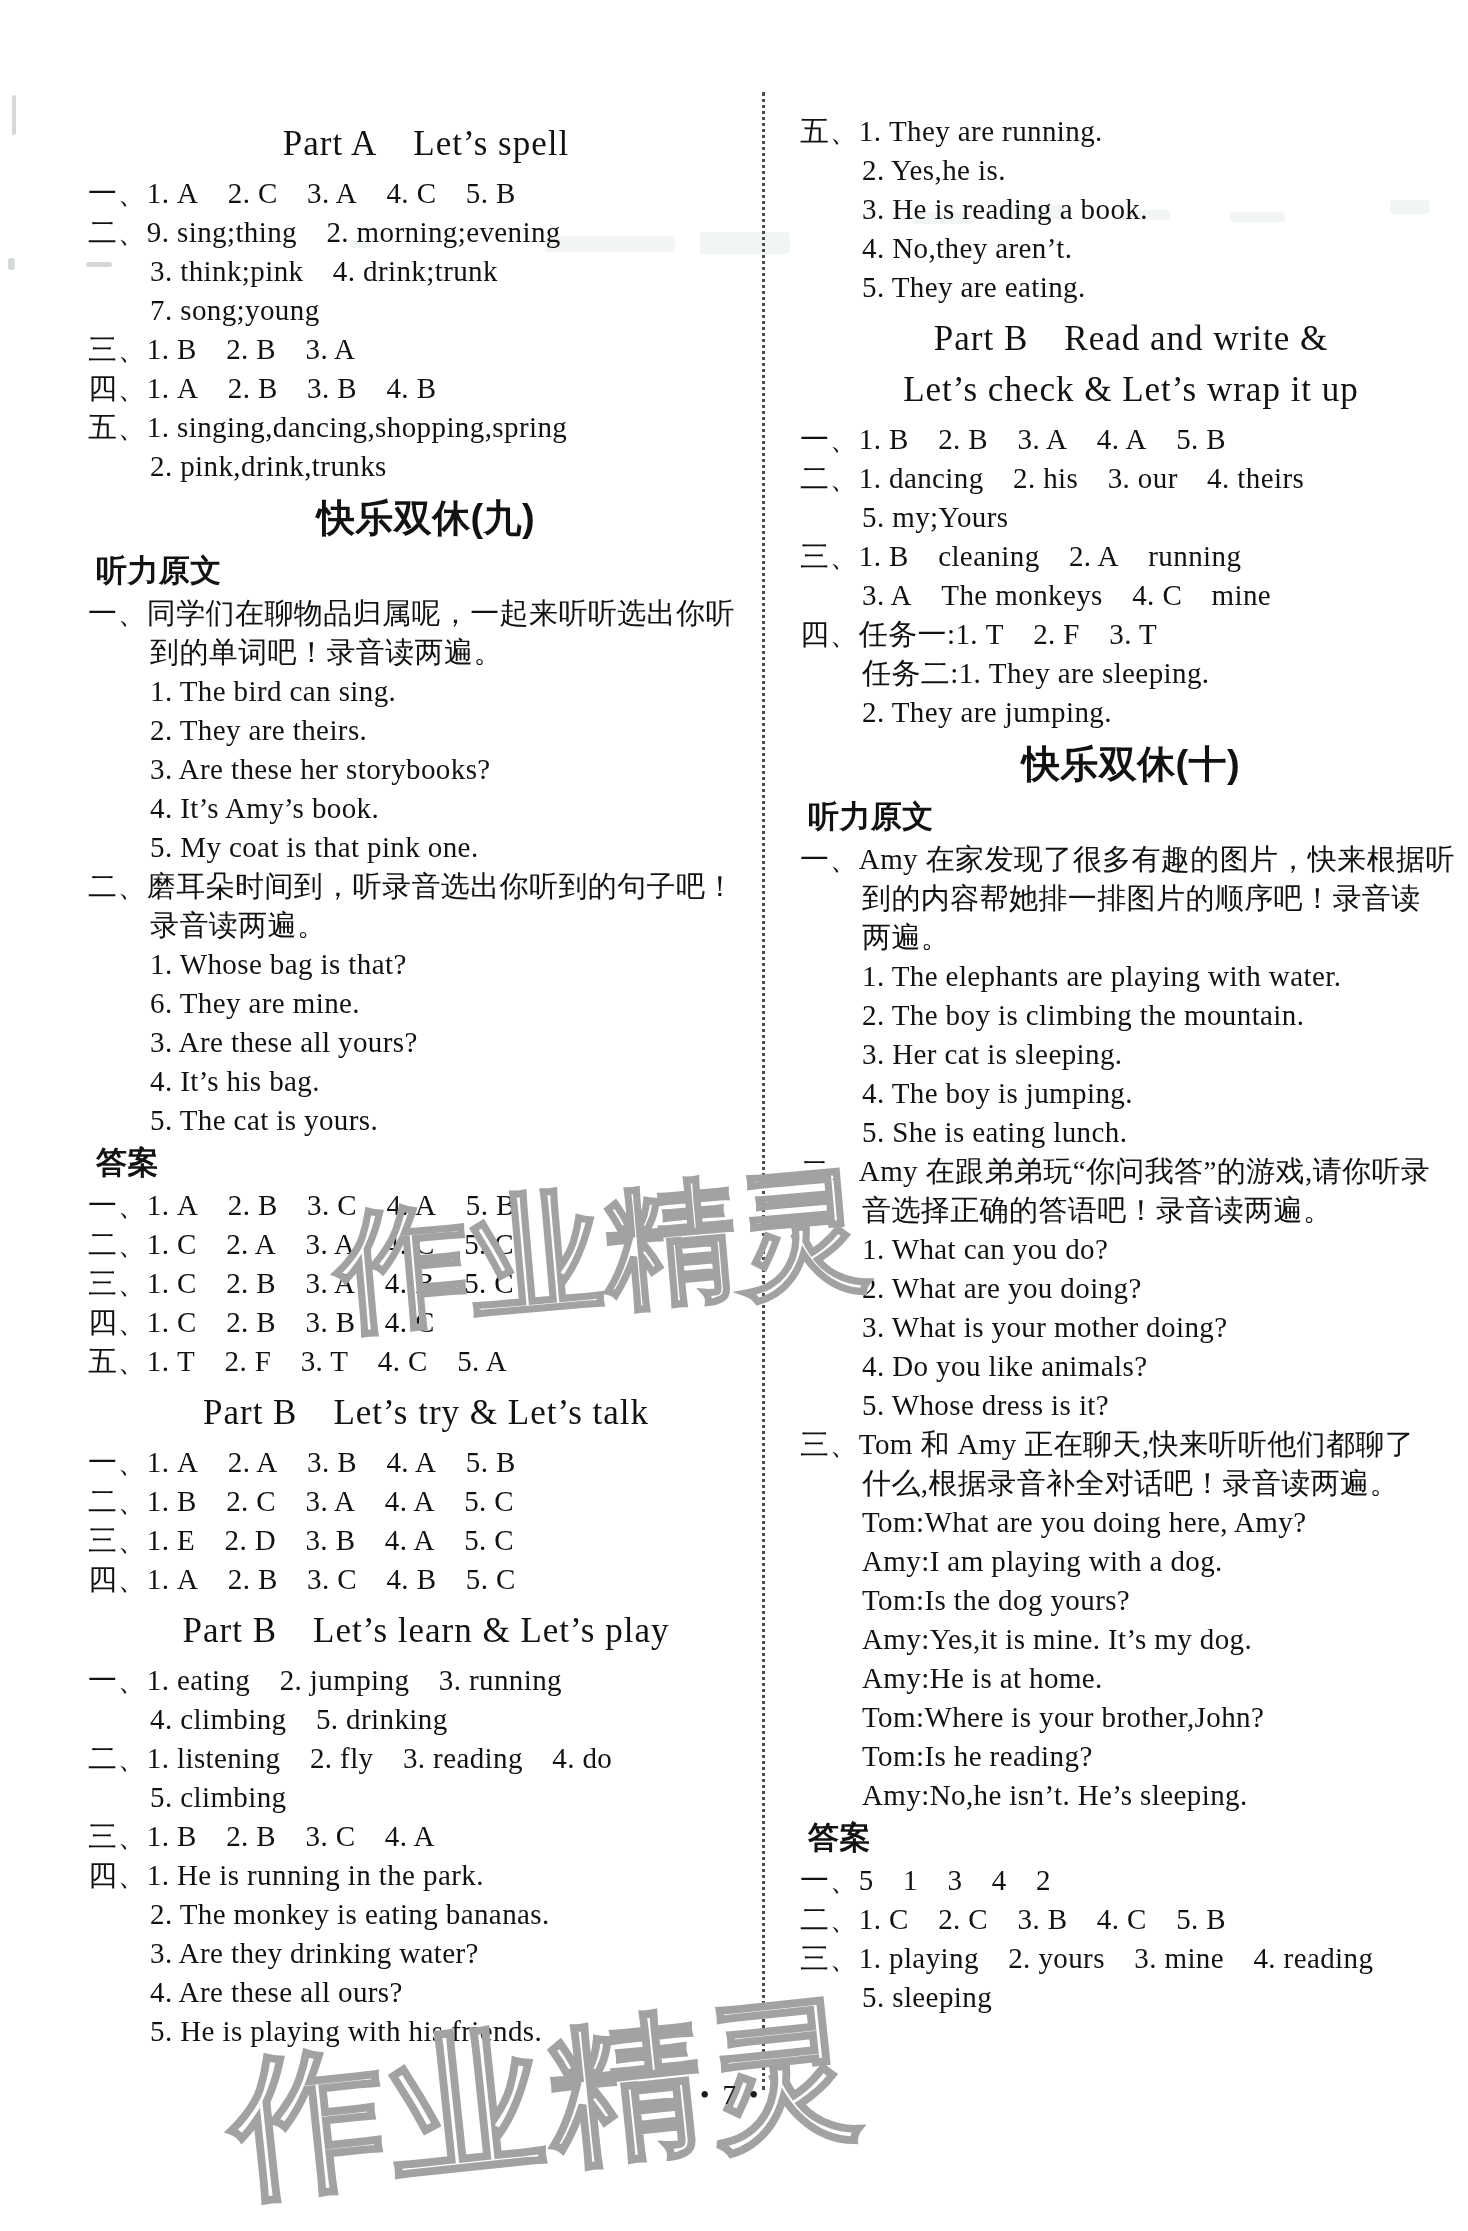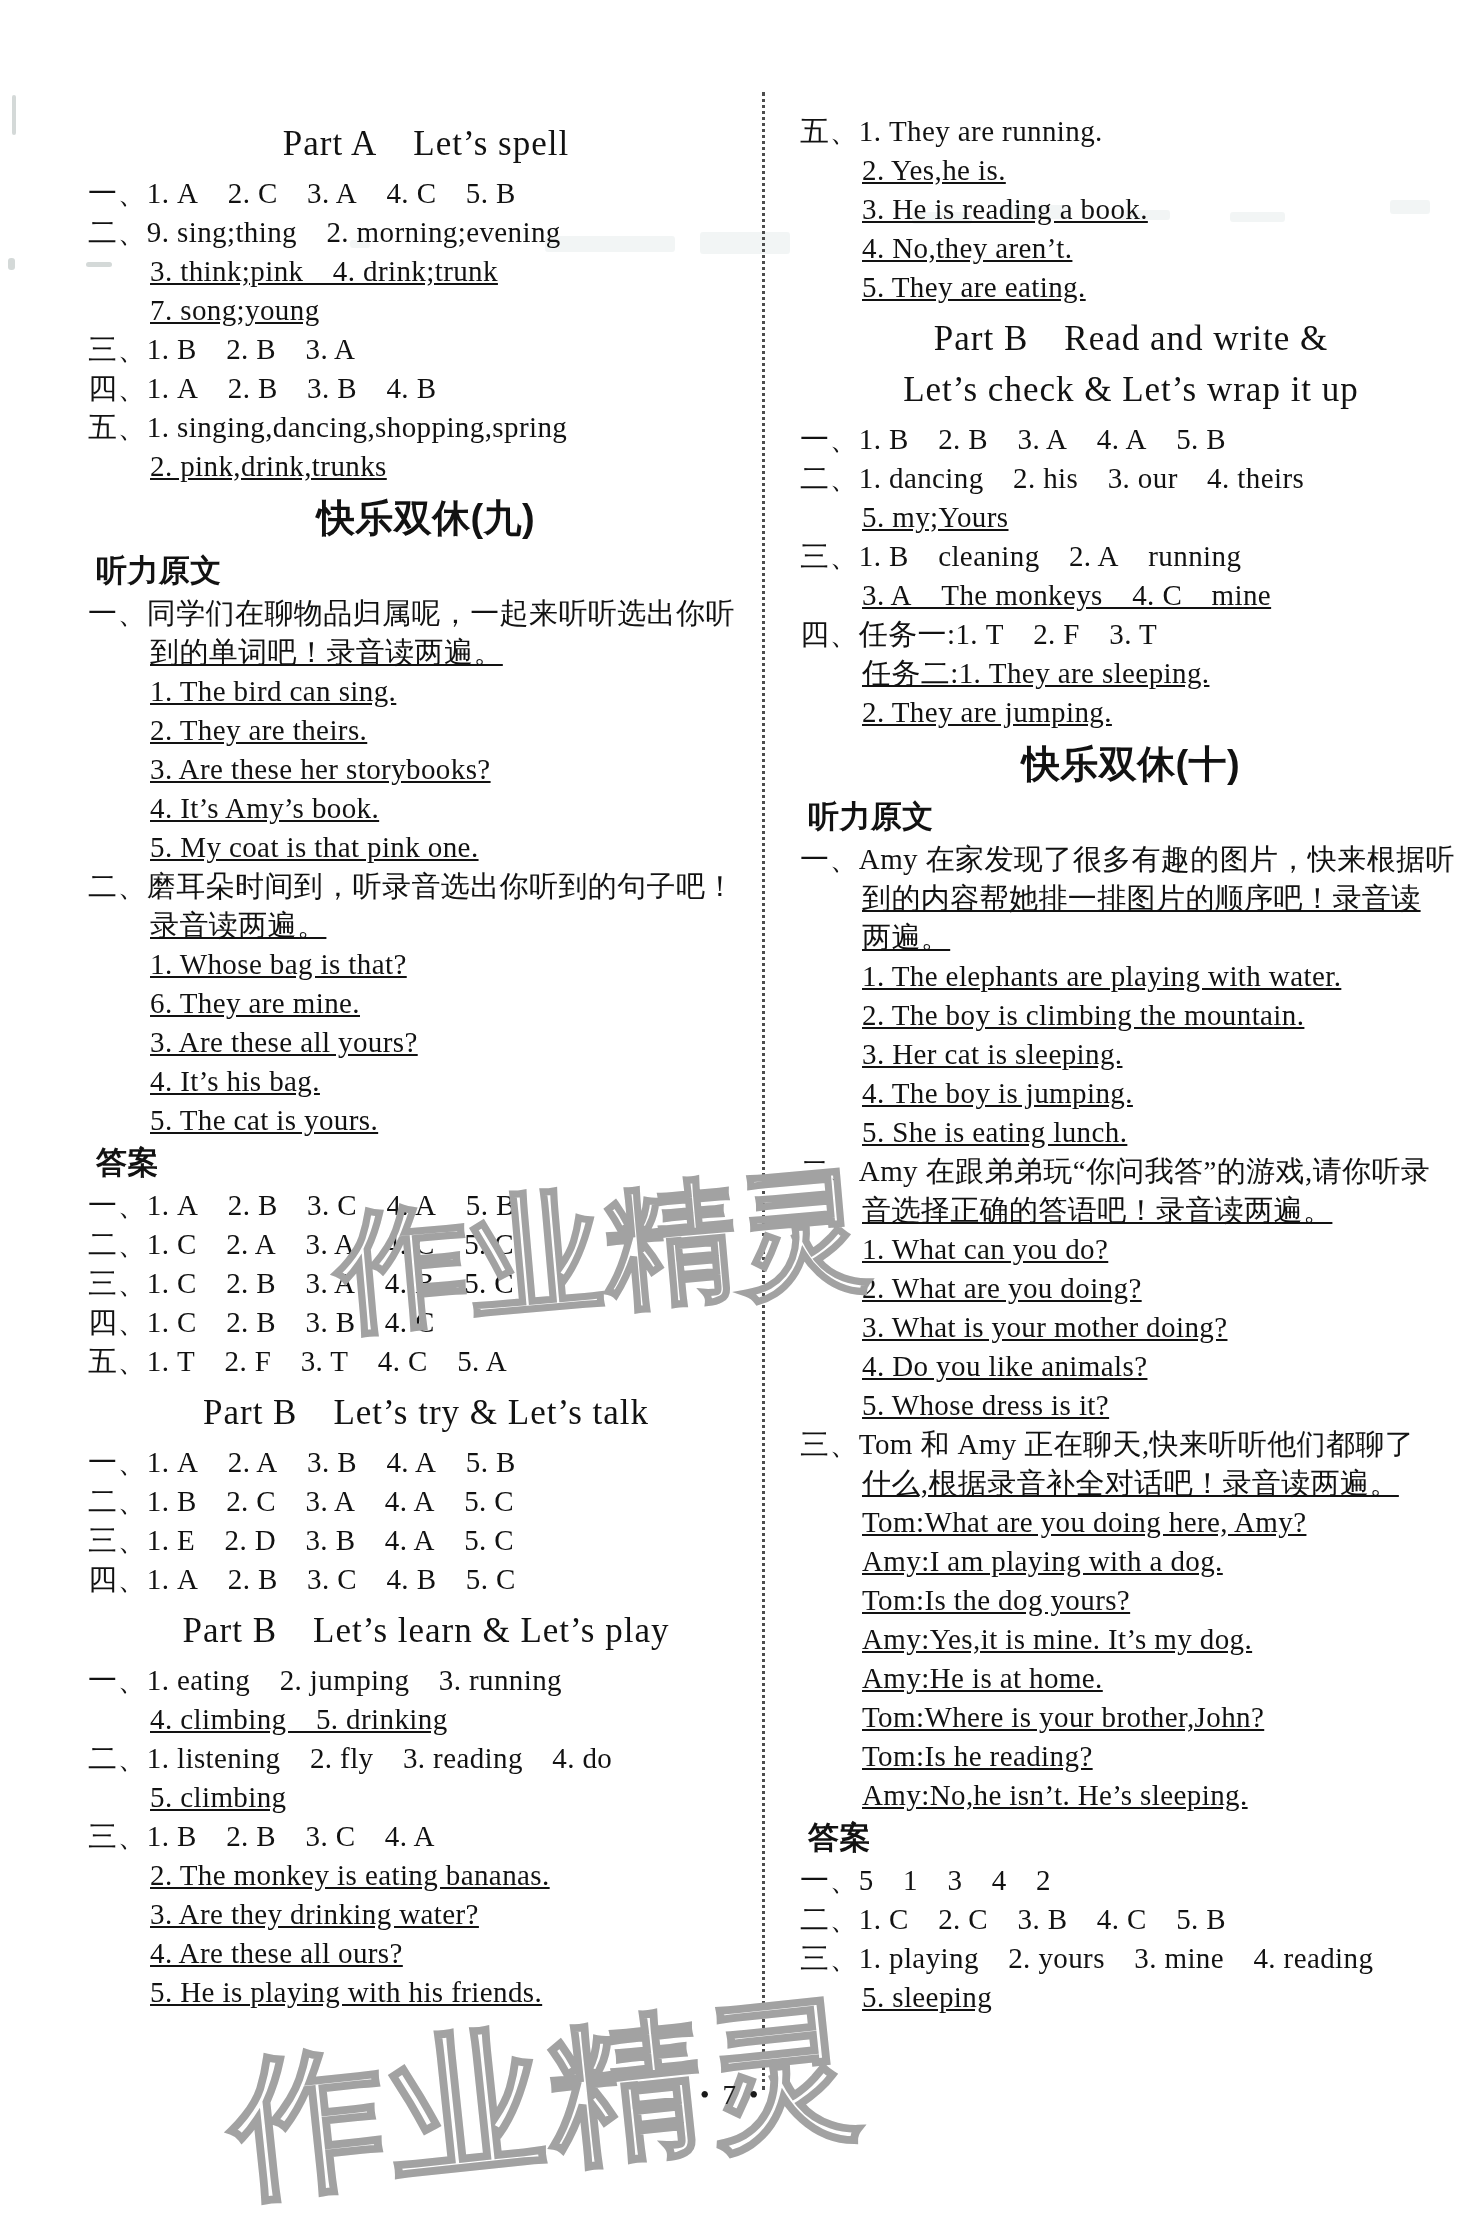--- a/index.html
+++ b/index.html
@@ -5,21 +5,21 @@
   html,body{margin:0;padding:0;}
   body{
     width:1468px;height:2231px;position:relative;overflow:hidden;
     background:#ffffff;color:#121212;
     font-family:"Liberation Serif","DejaVu Serif",serif;
   }
   .col{position:absolute;top:112px;}
   #left-col{left:88px;width:676px;}
   #right-col{left:800px;width:662px;}
   .ln{white-space:pre;font-size:29px;line-height:39px;letter-spacing:.4px;}
-  .ln.item{margin-left:62px;text-decoration:underline;}
+  .ln.item{margin-left:62px;}
   .ln.part{
     font-weight:normal;font-size:35px;line-height:50px;text-align:center;
     margin:7px 0 5px;letter-spacing:1px;margin-left:0;
   }
   .ln.part + .ln.part{margin-top:-4px;}
   .ln.cnhead{
     font-weight:bold;font-size:38px;line-height:56px;text-align:center;
     margin:4px 0 2px;margin-left:0;
     font-family:"Liberation Sans","DejaVu Sans",sans-serif;
   }
@@ -99,20 +99,21 @@
     <div class="ln sec">一、1. A 2. A 3. B 4. A 5. B</div>
     <div class="ln sec">二、1. B 2. C 3. A 4. A 5. C</div>
     <div class="ln sec">三、1. E 2. D 3. B 4. A 5. C</div>
     <div class="ln sec">四、1. A 2. B 3. C 4. B 5. C</div>
     <div class="ln part">Part B Let’s learn &amp; Let’s play</div>
     <div class="ln sec">一、1. eating 2. jumping 3. running</div>
     <div class="ln item">4. climbing 5. drinking</div>
     <div class="ln sec">二、1. listening 2. fly 3. reading 4. do</div>
     <div class="ln item">5. climbing</div>
     <div class="ln sec">三、1. B 2. B 3. C 4. A</div>
+    <div class="ln sec">四、1. He is running in the park.</div>
     <div class="ln item">2. The monkey is eating bananas.</div>
     <div class="ln item">3. Are they drinking water?</div>
     <div class="ln item">4. Are these all ours?</div>
     <div class="ln item">5. He is playing with his friends.</div>
   </div>
 <div id="right-col" class="col">
     <div class="ln sec">五、1. They are running.</div>
     <div class="ln item">2. Yes,he is.</div>
     <div class="ln item">3. He is reading a book.</div>
     <div class="ln item">4. No,they aren’t.</div>

